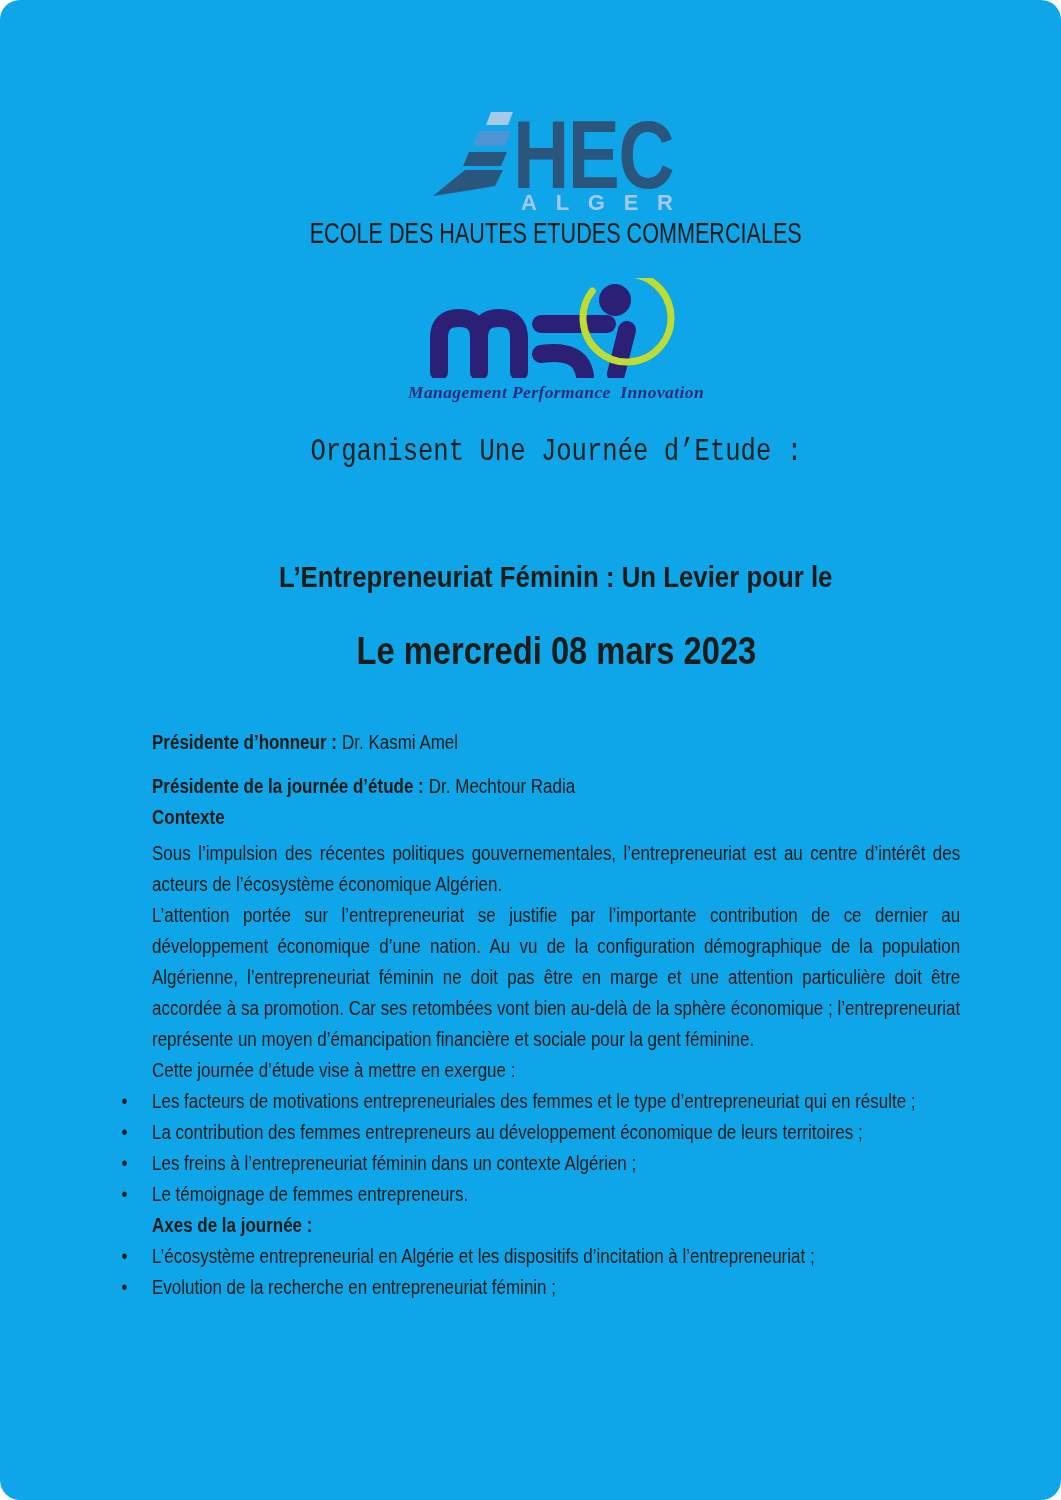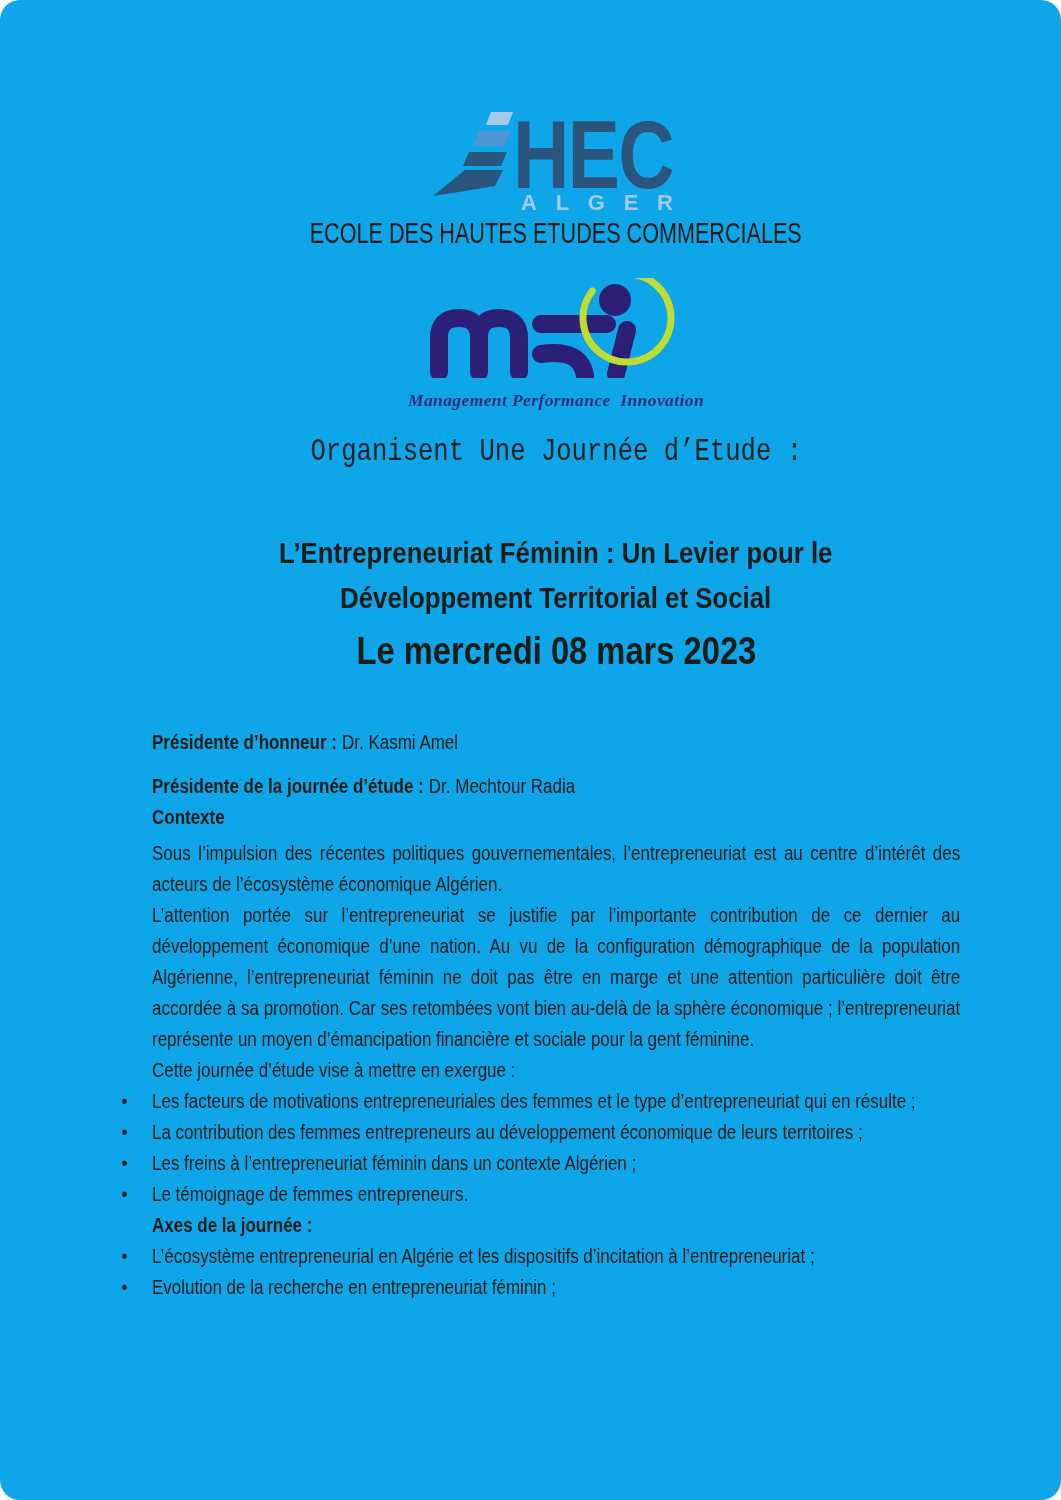--- a/index.html
+++ b/index.html
@@ -27,33 +27,33 @@
   .sx86 { transform: scaleX(0.86); }
 
   .hec-logo { position: absolute; left: 433px; top: 108px; }
   .hec-acronym { font-family: "Liberation Sans", sans-serif; font-weight: bold; letter-spacing: -2px; }
   .hec-city { font-family: "Liberation Sans", sans-serif; font-weight: bold; }
 
   .school-name { top: 216px; font-size: 30px; }
 
   .mpi-block { position: absolute; left: 152px; top: 278px; width: 808px; text-align: center; }
   .mpi-tagline {
-    margin-top: 8px;
+    margin-top: 0px;
     font-family: "Liberation Serif", serif;
     font-style: italic;
     font-weight: bold;
     font-size: 17.5px;
     letter-spacing: 0.4px;
     color: #302C7C;
     white-space: pre;
   }
 
   .organizer-line { top: 433px; font-size: 32px; color: #262220; font-family: Liberation Mono, monospace; }
 
-  .event-title { top: 530px; font-size: 30px; font-weight: bold; line-height: 45px; }
+  .event-title { top: 554px; font-size: 30px; font-weight: bold; line-height: 45px; }
   .event-date  { top: 630px; font-size: 38px; font-weight: bold; }
 
   
   .body-zone {
     position: absolute;
     left: 152px;
     top: 727px;
     width: 952px;
     transform: scaleX(0.849);
     transform-origin: left top;
@@ -109,21 +109,20 @@
     </svg>
     <div class="mpi-tagline">Management Performance  Innovation</div>
   </div>
 
   <div class="center-line organizer-line">
     <span class="cond sx80">Organisent Une Journée d’Etude :</span>
   </div>
 
   <div class="center-line event-title">
     <div><span class="cond sx86">L’Entrepreneuriat Féminin : Un Levier pour le</span></div>
-    <div><span class="cond sx86">Développement Territorial et Social</span></div>
   </div>
 
   <div class="center-line event-date">
     <span class="cond sx86">Le mercredi 08 mars 2023</span>
   </div>
 
   <div class="body-zone">
 
     <p class="official">
       <span class="label">Présidente d’honneur :</span><span class="name">Dr. Kasmi Amel</span>

